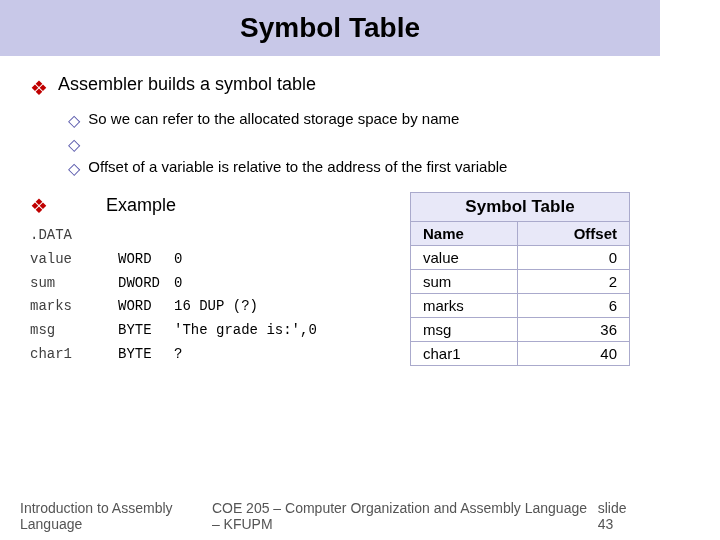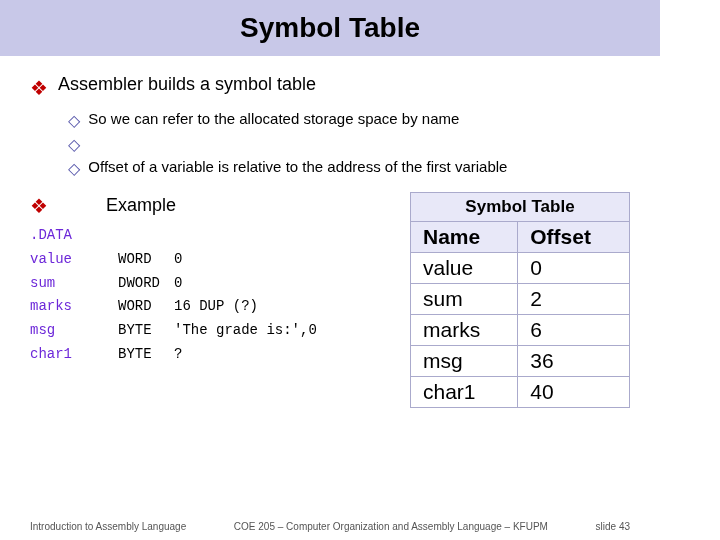--- a/index.html
+++ b/index.html
@@ -100,79 +100,79 @@
       text-align: center;
       background: #e8e8f8;
       padding: 4px 8px;
       border: 1px solid #aaaacc;
       border-bottom: none;
     }
 
     table.sym-table {
       border-collapse: collapse;
       width: 220px;
-      font-size: 21px;
+      font-size: 15px;
     }
 
     table.sym-table th {
       background: #e8e8f8;
       border: 1px solid #aaaacc;
       padding: 3px 12px;
       text-align: left;
       font-weight: bold;
     }
 
     table.sym-table td {
       border: 1px solid #aaaacc;
       padding: 3px 12px;
       text-align: left;
       background: #ffffff;
     }
 
     table.sym-table th:last-child,
     table.sym-table td:last-child {
-      text-align: left;
+      text-align: right;
     }
 
     .code-block {
       font-family: 'Courier New', Courier, monospace;
       font-size: 14px;
       line-height: 1.7;
       color: #000000;
       margin-top: 4px;
     }
 
     .code-row {
       display: flex;
       gap: 8px;
     }
 
     .code-label {
       min-width: 48px;
-      color: #6d28d9;
+      color: #404040;
     }
 
     .code-type {
       min-width: 48px;
       margin-left: 32px;
     }
 
     .code-value {
       flex: 1;
     }
 
     .footer {
       position: absolute;
       bottom: 8px;
       left: 0;
       right: 0;
       display: flex;
       justify-content: space-between;
-      padding: 0 30px;
-      font-size: 10px;
+      padding: 0 20px;
+      font-size: 14px;
       color: #555555;
     }
   </style>
 </head>
 <body>
 
 <div class="slide">
 
   <div class="title-bar">
     <span class="title-text">Symbol Table</span>

